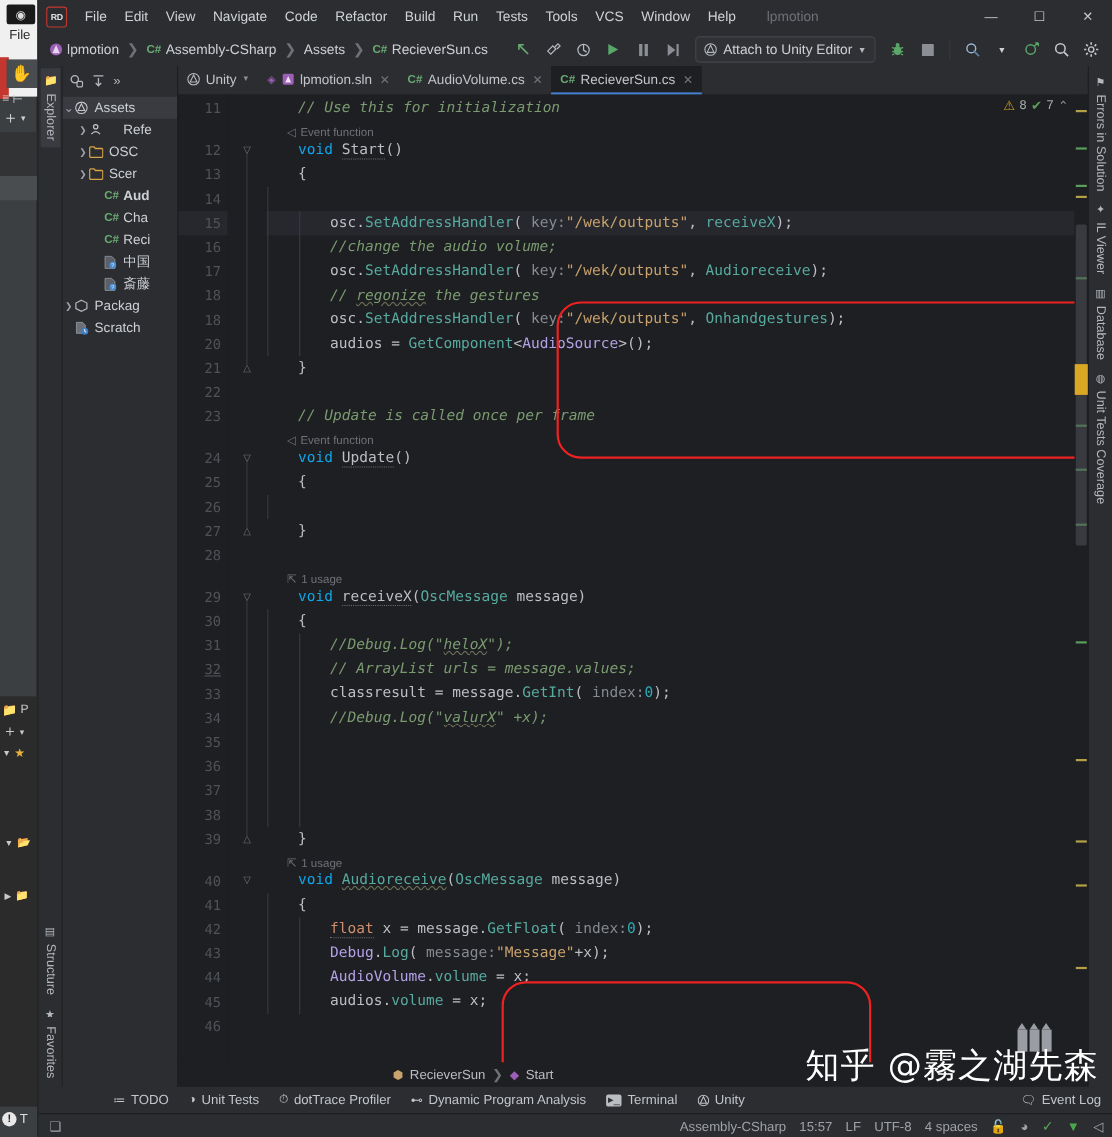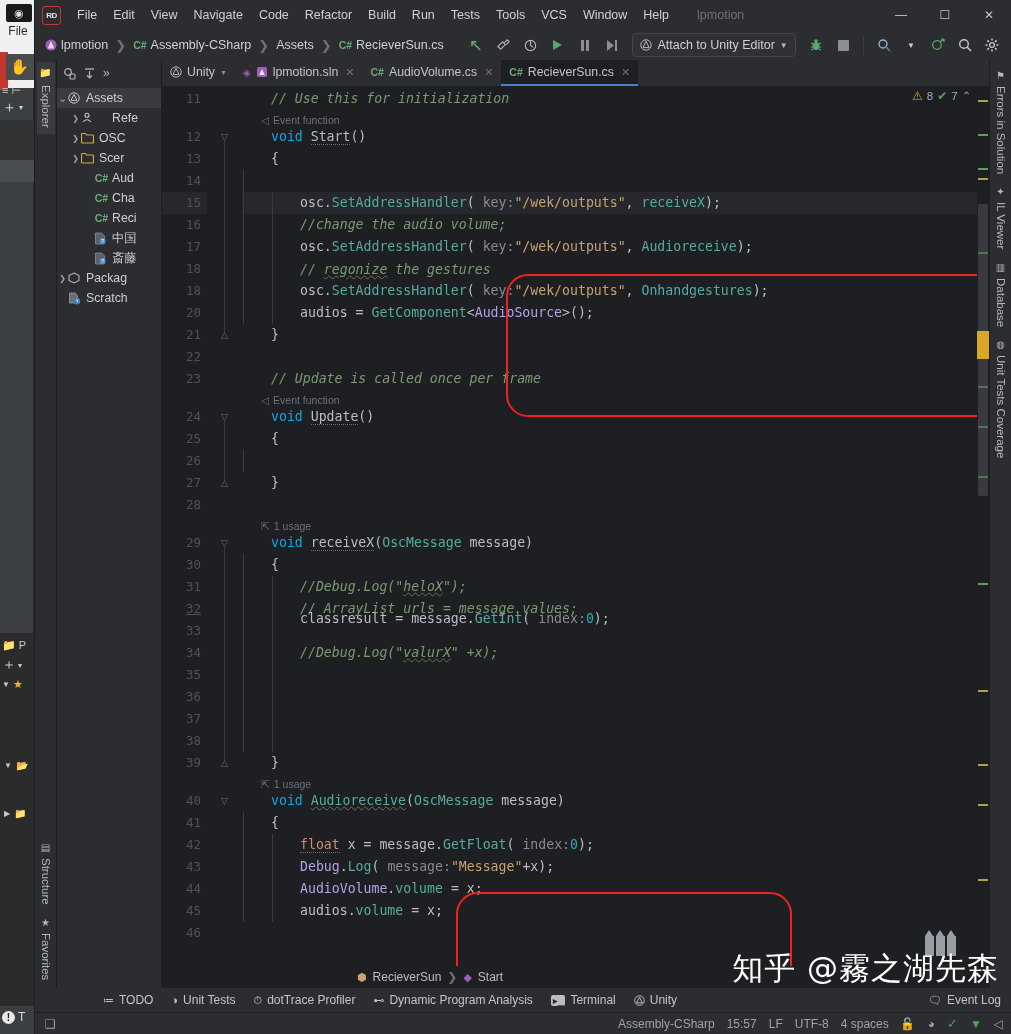--- a/index.html
+++ b/index.html
@@ -421,21 +421,21 @@
             <span class="tico">
               <svg width="13" height="12" viewBox="0 0 13 12">
                 <path d="M0.5 2.5 A1 1 0 0 1 1.5 1.5 L4.5 1.5 L5.7 3 L11.5 3 A1 1 0 0 1 12.5 4 L12.5 10 A1 1 0 0 1 11.5 11 L1.5 11 A1 1 0 0 1 0.5 10 Z" fill="none" stroke="#d8a349" stroke-width="1.2"></path>
               </svg>
             </span>
             <span style="margin-left: 3px;">Scer</span>
           </div>
           <div class="trow" style="padding-left: 26px;">
             <span class="arrow"></span>
             <span class="tico cs-ico">C#</span>
-            <span style="margin-left: 3px;">Aud</span>
+            <span style="margin-left: 3px; font-weight: bold;">Aud</span>
           </div>
           <div class="trow" style="padding-left: 26px;">
             <span class="arrow"></span>
             <span class="tico cs-ico">C#</span>
             <span style="margin-left: 3px;">Cha</span>
           </div>
           <div class="trow" style="padding-left: 26px;">
             <span class="arrow"></span>
             <span class="tico cs-ico">C#</span>
             <span style="margin-left: 3px;">Reci</span>
@@ -593,21 +593,21 @@
             <div class="cline" style="top: 320px; padding-left: 29px;"><span class="c-kw">void </span><span class="c-white udl">Update</span><span class="c-txt">()</span></div>
             <div class="cline" style="top: 342px; padding-left: 29px;"><span class="c-txt">{</span></div>
             <div class="cline" style="top: 364px; padding-left: 29px;"></div>
             <div class="cline" style="top: 386px; padding-left: 29px;"><span class="c-txt">}</span></div>
             <div class="cline" style="top: 408px; padding-left: 29px;"></div>
             <div class="hint" style="top: 434px; left: 19px;"><span style="margin-right: 4px;">⇱</span><span>1 usage</span></div>
             <div class="cline" style="top: 446px; padding-left: 29px;"><span class="c-kw">void </span><span class="c-white udl">receiveX</span><span class="c-txt">(</span><span class="c-meth">OscMessage</span><span class="c-txt"> message)</span></div>
             <div class="cline" style="top: 468px; padding-left: 29px;"><span class="c-txt">{</span></div>
             <div class="cline" style="top: 490px; padding-left: 58px;"><span class="c-cmt">//Debug.Log("</span><span class="c-cmt wavy">heloX</span><span class="c-cmt">");</span></div>
             <div class="cline" style="top: 512px; padding-left: 58px;"><span class="c-cmt">// ArrayList urls = message.values;</span></div>
-            <div class="cline" style="top: 522px; padding-left: 58px; text-align: right;"><span class="c-txt">classresult </span><span class="c-txt">= </span><span class="c-txt">message</span><span class="c-txt">.</span><span class="c-meth">GetInt</span><span class="c-txt">( </span><span class="c-param">index:</span><span class="c-num">0</span><span class="c-txt">);</span></div>
+            <div class="cline" style="top: 534px; padding-left: 58px; text-align: right;"><span class="c-txt">classresult </span><span class="c-txt">= </span><span class="c-txt">message</span><span class="c-txt">.</span><span class="c-meth">GetInt</span><span class="c-txt">( </span><span class="c-param">index:</span><span class="c-num">0</span><span class="c-txt">);</span></div>
             <div class="cline" style="top: 556px; padding-left: 58px;"><span class="c-cmt">//Debug.Log("</span><span class="c-cmt wavy">valurX</span><span class="c-cmt">" +x);</span></div>
             <div class="cline" style="top: 578px; padding-left: 58px;"></div>
             <div class="cline" style="top: 600px; padding-left: 58px;"></div>
             <div class="cline" style="top: 622px; padding-left: 58px;"></div>
             <div class="cline" style="top: 644px; padding-left: 58px;"></div>
             <div class="cline" style="top: 666px; padding-left: 29px;"><span class="c-txt">}</span></div>
             <div class="hint" style="top: 692px; left: 19px;"><span style="margin-right: 4px;">⇱</span><span>1 usage</span></div>
             <div class="cline" style="top: 704px; padding-left: 29px;"><span class="c-kw">void </span><span class="c-meth wavy">Audioreceive</span><span class="c-txt">(</span><span class="c-meth">OscMessage</span><span class="c-txt"> message)</span></div>
             <div class="cline" style="top: 726px; padding-left: 29px;"><span class="c-txt">{</span></div>
             <div class="cline" style="top: 748px; padding-left: 58px;"><span class="c-kw2 udl">float</span><span class="c-txt"> x </span><span class="c-txt">= </span><span class="c-txt">message</span><span class="c-txt">.</span><span class="c-meth">GetFloat</span><span class="c-txt">( </span><span class="c-param">index:</span><span class="c-num">0</span><span class="c-txt">);</span></div>

